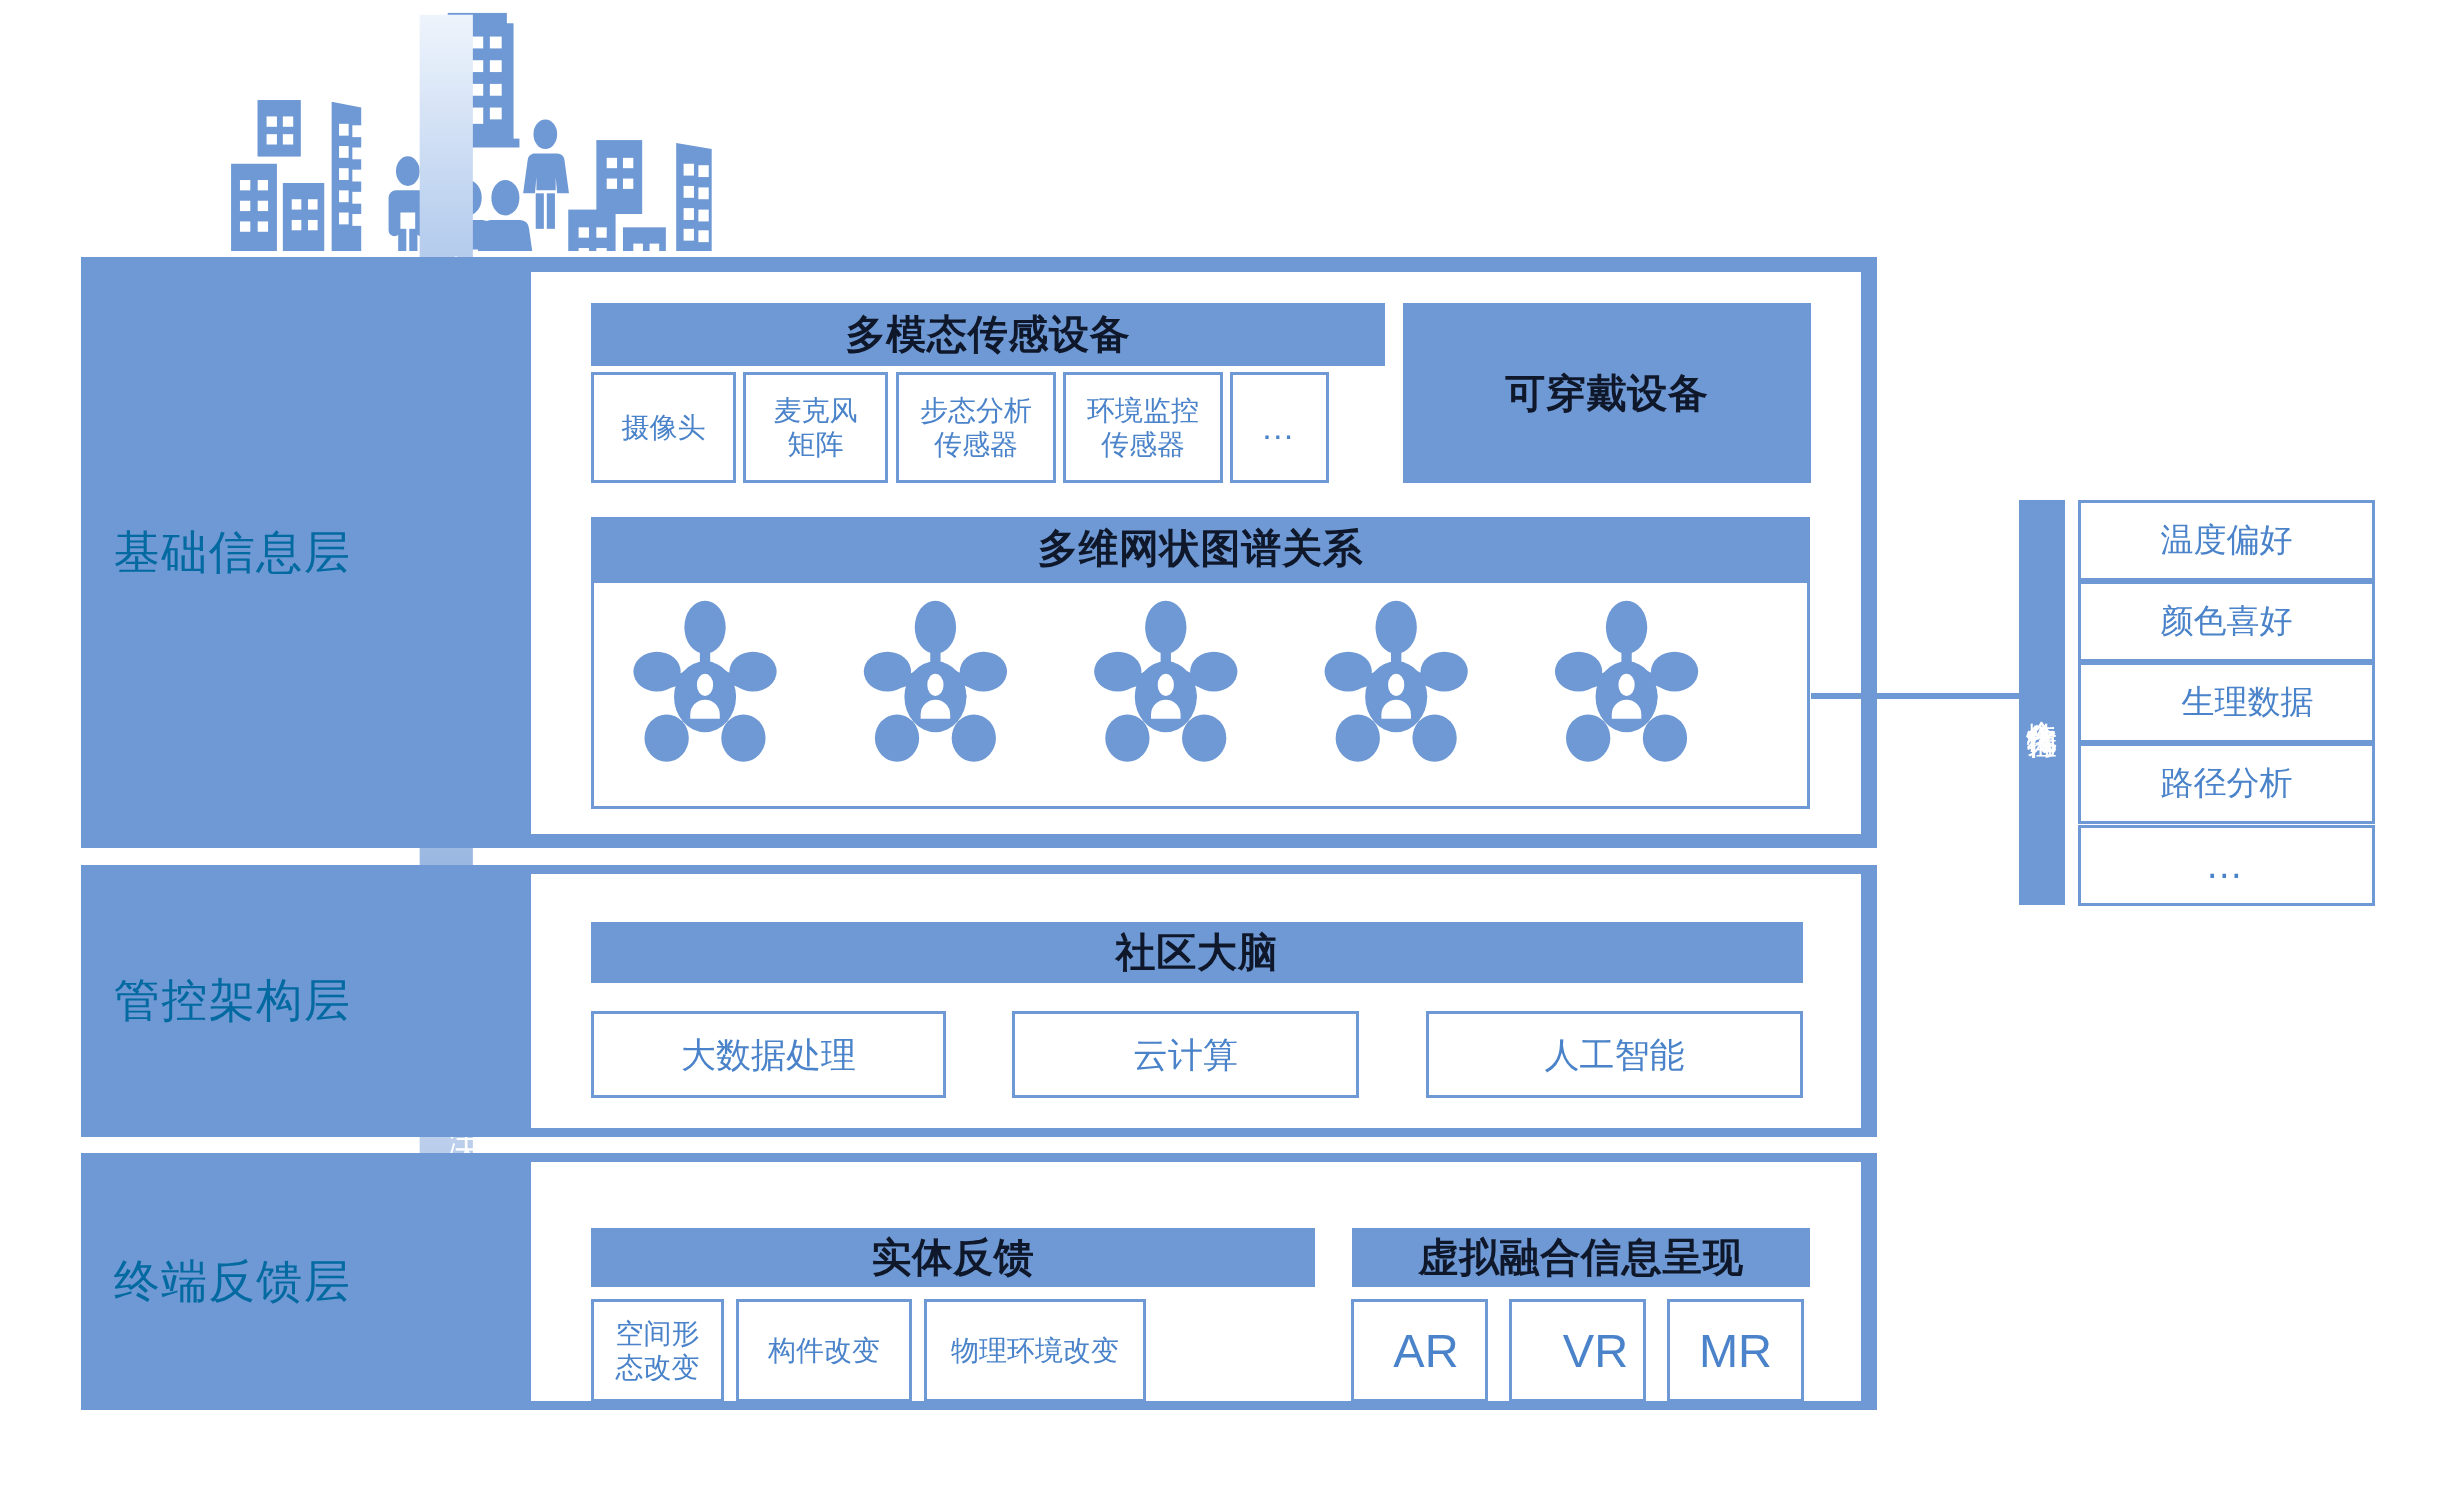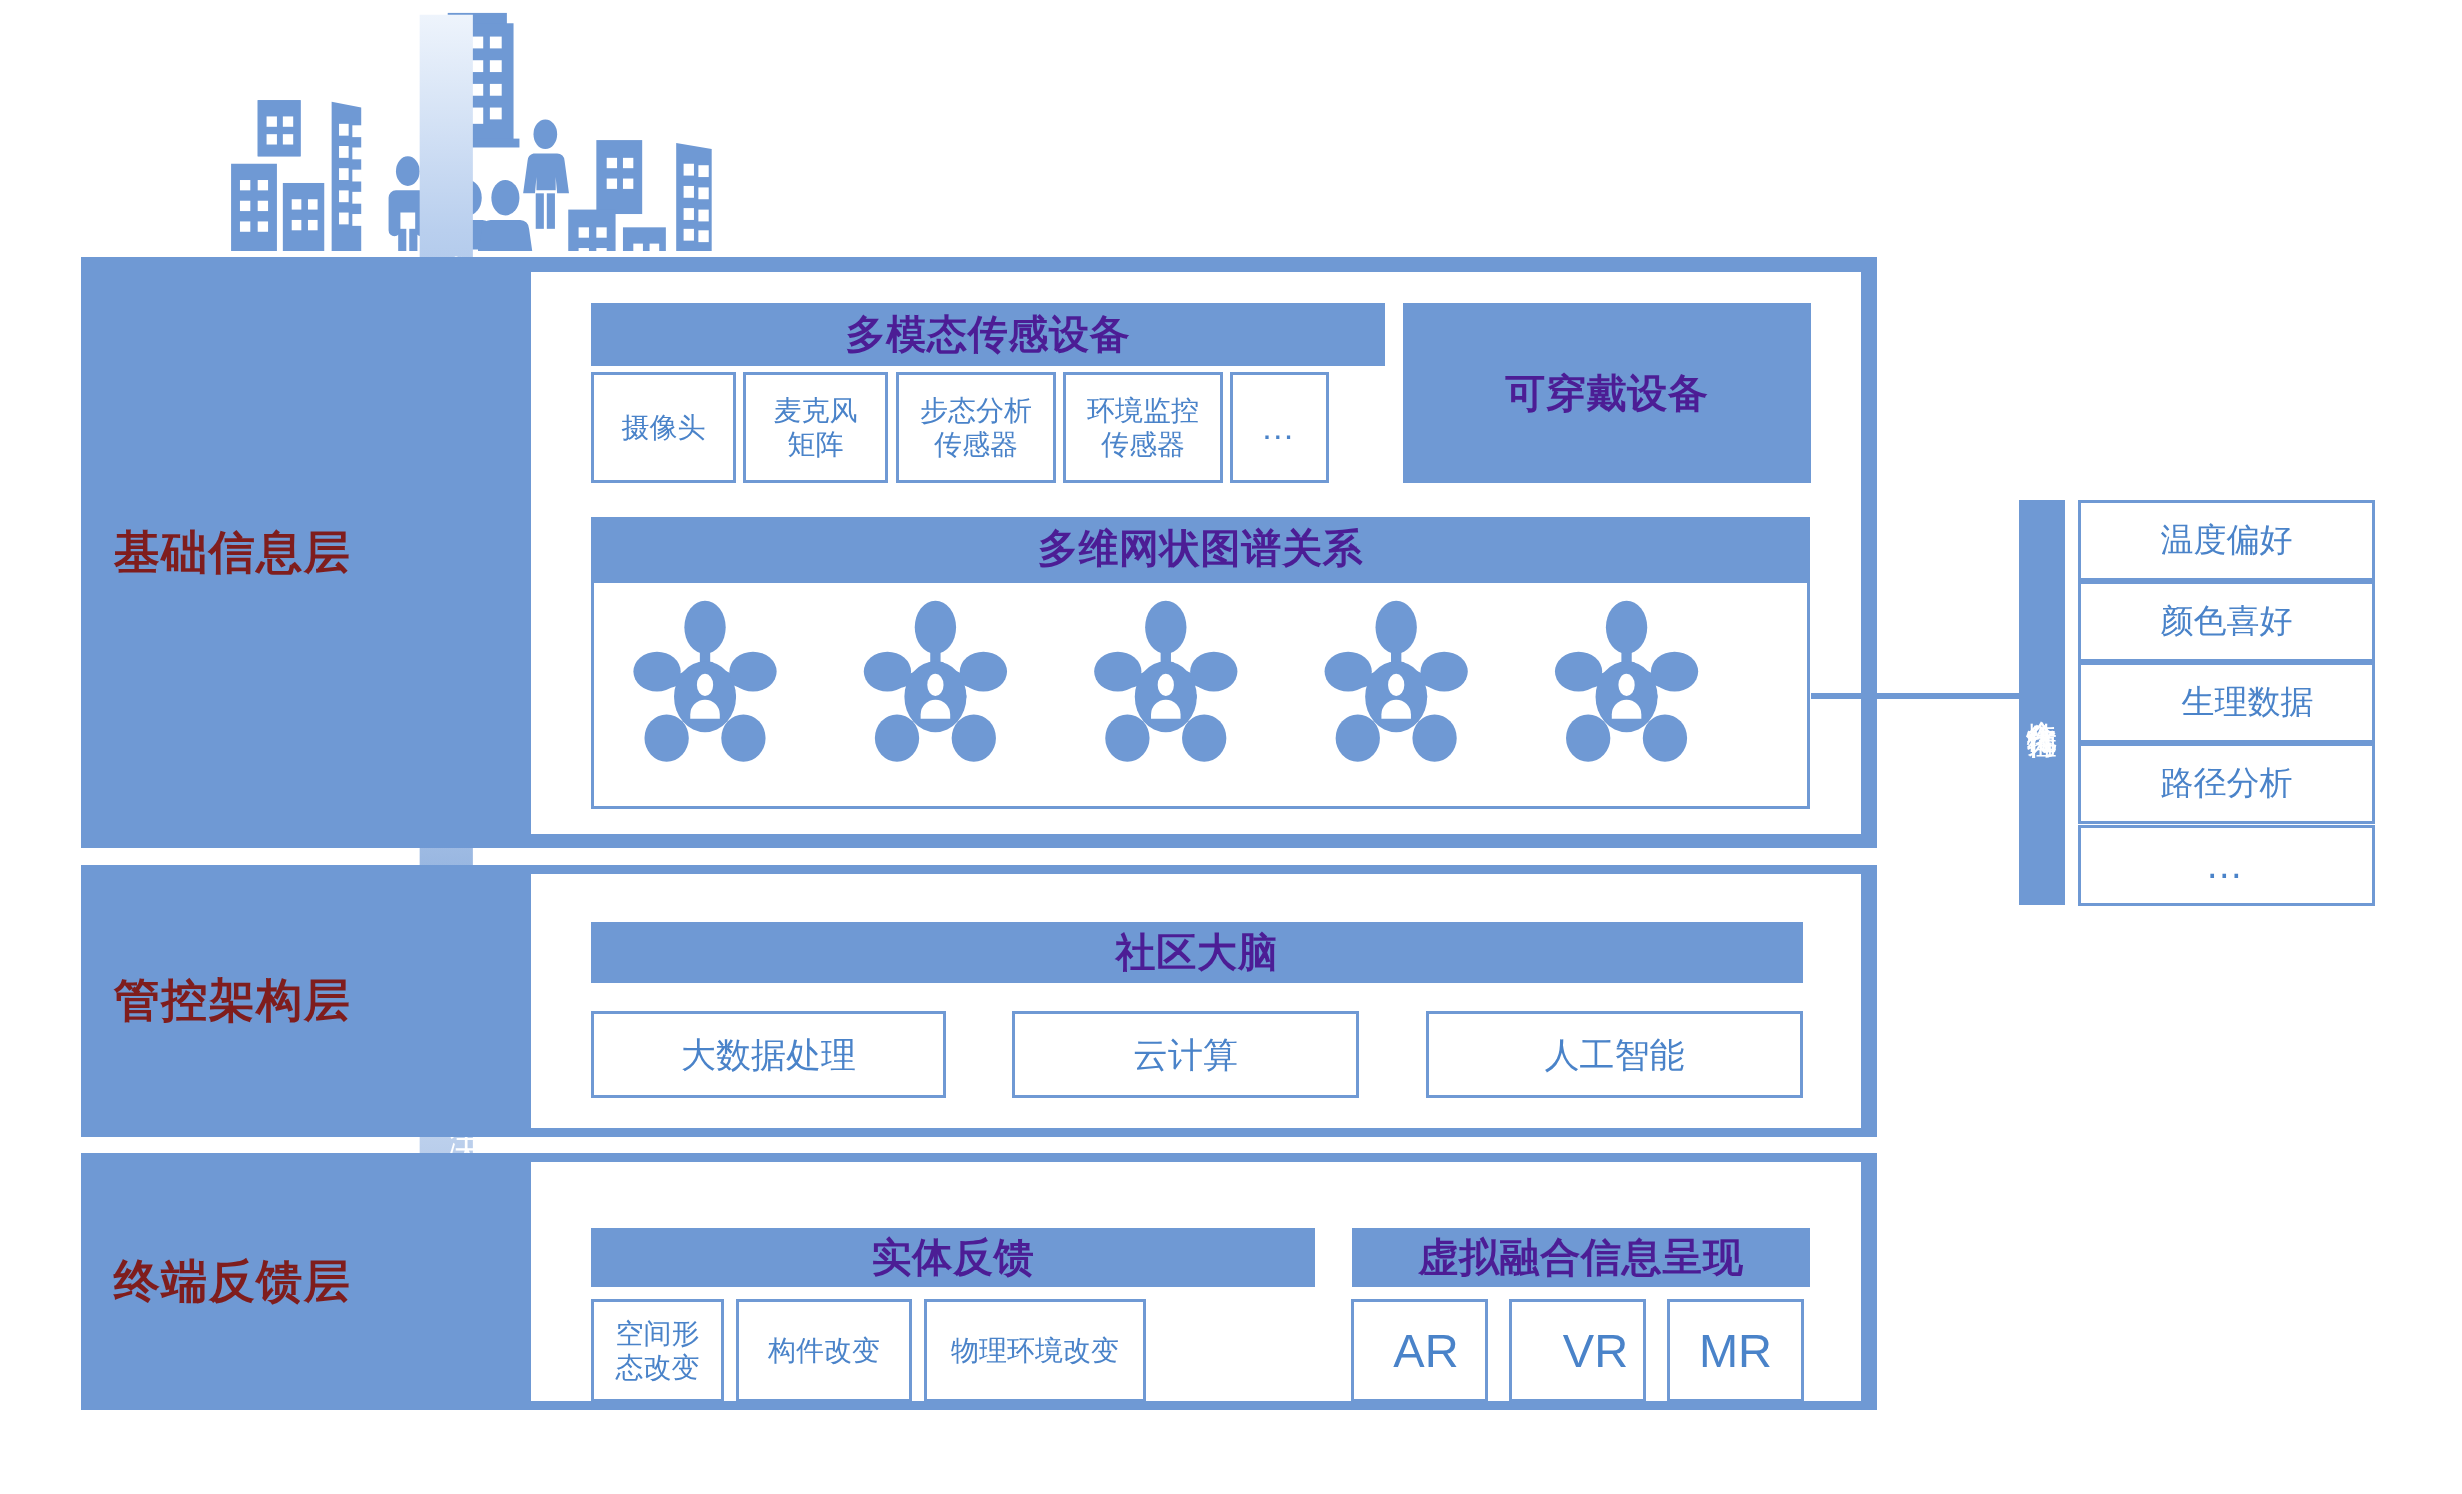--- a/index.html
+++ b/index.html
@@ -18,30 +18,30 @@
     --blue-light:#d6e3f5;
     --blue-pale:#e8f0fb;
   }
 
   
   .layer-shell{
     background:#6f99d4;
   }
   .layer-label{
     display:flex;align-items:center;justify-content:center;
-    color:#7f1d1d;font-size:46px;font-weight:700;letter-spacing:1.5px;
+    color:#0369a1;font-size:46px;font-weight:400;letter-spacing:1.5px;
     white-space:nowrap;
   }
   .layer-inner{
     background:#ffffff;
   }
 
   
   .hdr-box{
-    background:#6f99d4;color:#4c1d95;
+    background:#6f99d4;color:#0f172a;
     display:flex;align-items:center;justify-content:center;
     font-size:38px;font-weight:700;letter-spacing:0.7px;white-space:nowrap;
   }
   .hdr-box.big{font-size:40px;}
   .cell{
     background:#ffffff;border:3px solid #6f99d4;
     display:flex;align-items:center;justify-content:center;
     text-align:center;color:#4a83c9;font-size:28px;line-height:1.18;
   }
   .cell.lg{font-size:35px;}

